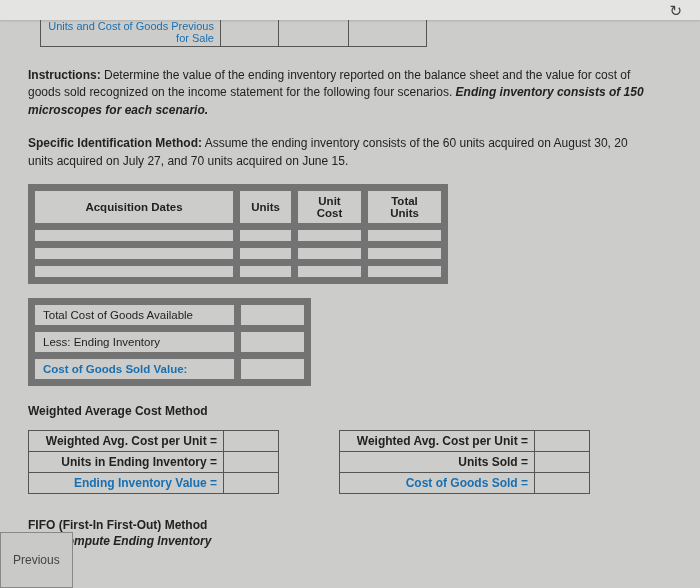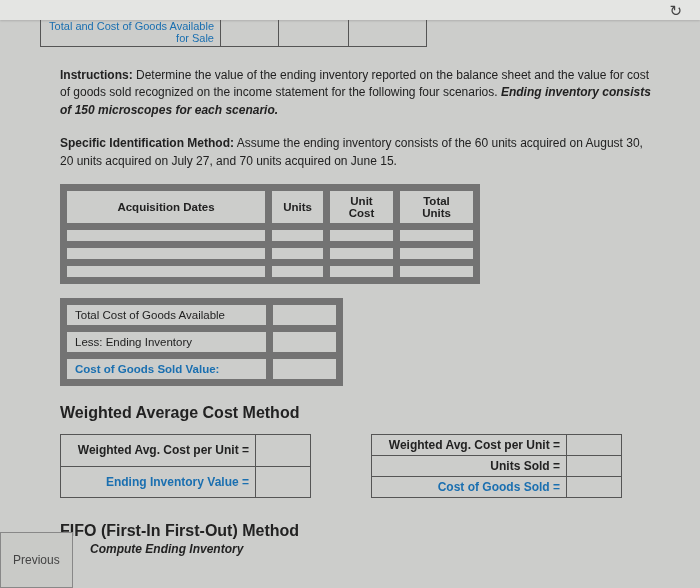--- a/index.html
+++ b/index.html
@@ -28,21 +28,21 @@
     cursor: pointer;
   }
   .page {
     position: absolute;
     top: 20px;
     left: 0; right: 20px; bottom: 0;
     overflow: hidden;
     padding: 0 0 0 0;
   }
   .content {
-    padding: 0 28px 0 60px;
+    padding: 0 28px 0 28px;
   }
   
   .toptable {
     margin-left: 40px;
     margin-top: -2px;
     border-collapse: collapse;
   }
   .toptable td {
     border: 1px solid #555;
     height: 18px;
@@ -101,21 +101,21 @@
   }
   .wavg-left td.val, .wavg-right td.val {
     border: 1px solid #555;
     width: 55px;
     height: 18px;
   }
   .wavg-left, .wavg-right { border-collapse: collapse; }
   .section-h {
     font-weight: bold;
     margin-top: 18px;
-    font-size: 16px;
+    font-size: 12px;
   }
   .section-sub {
     font-weight: bold;
     font-size: 12px;
     font-style: italic;
     margin-left: 30px;
     margin-top: 2px;
   }
   .prev-btn {
     position: absolute;
@@ -136,21 +136,21 @@
   <span class="refresh-icon">↻</span>
 </div>
 
 <div class="page">
 
   <table class="toptable">
     <tbody>
         <tr>
       <td class="c1 blue">
         <div style="line-height:1.05; text-align:right;">
-          <span>Total and Cost of Goods Available</span><br>
+          <span>Units and Cost of Goods Previous</span><br>
           <span>for Sale</span>
         </div>
       </td>
       <td class="c2"></td>
       <td class="c3"></td>
       <td class="c4"></td>
     </tr>
   </tbody>
     </table>
 
@@ -215,20 +215,24 @@
     <p class="section-h">Weighted Average Cost Method</p>
 
     <div class="side-by-side">
       <table class="wavg-left">
         <tbody>
             <tr>
               <td class="lbl">Weighted Avg. Cost per Unit =</td>
               <td class="val"></td>
             </tr>
         <tr>
+              <td class="lbl">Units in Ending Inventory =</td>
+              <td class="val"></td>
+            </tr>
+        <tr>
               <td class="lbl blue bold">Ending Inventory Value =</td>
               <td class="val"></td>
             </tr>
       </tbody>
         </table>
       <table class="wavg-right">
         <tbody>
             <tr>
               <td class="lbl">Weighted Avg. Cost per Unit =</td>
               <td class="val"></td>

